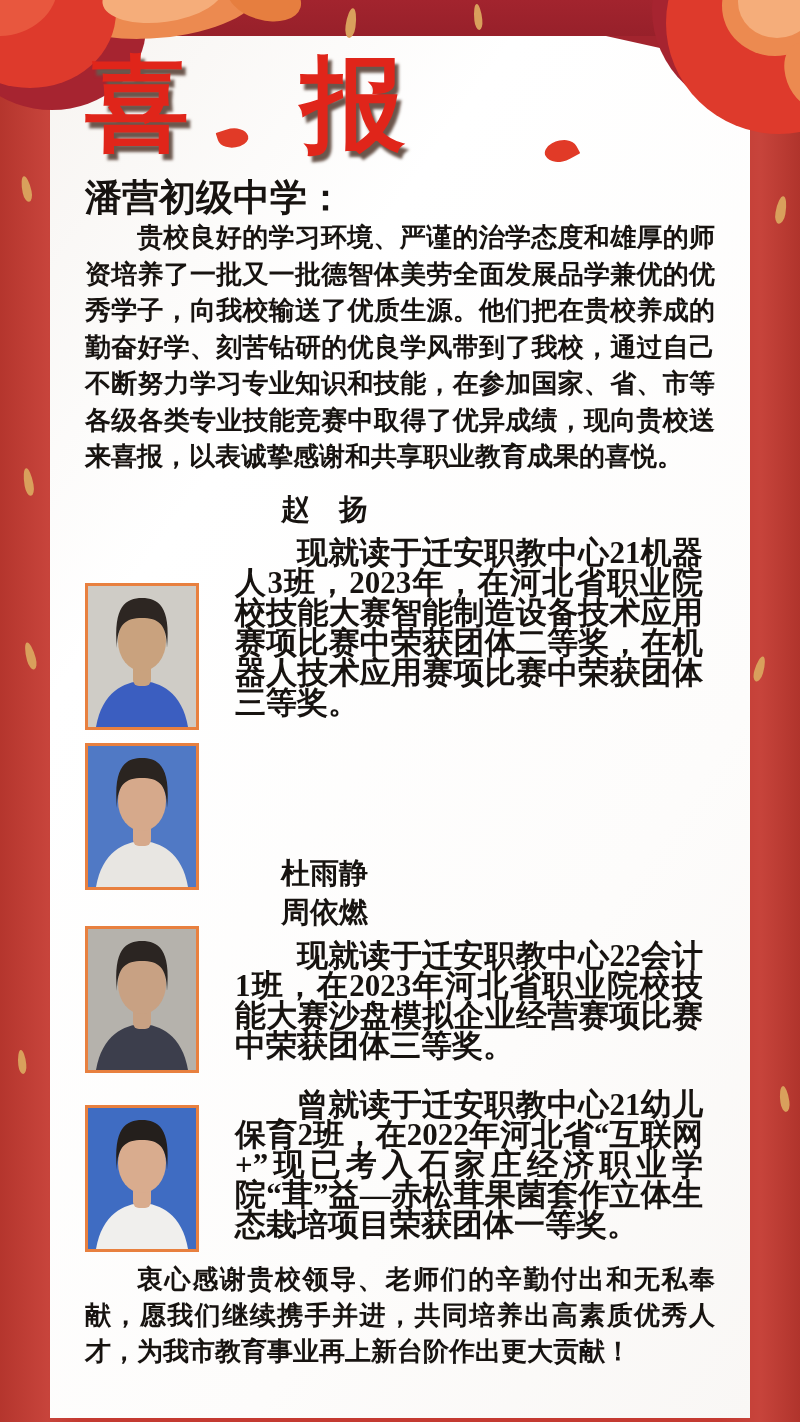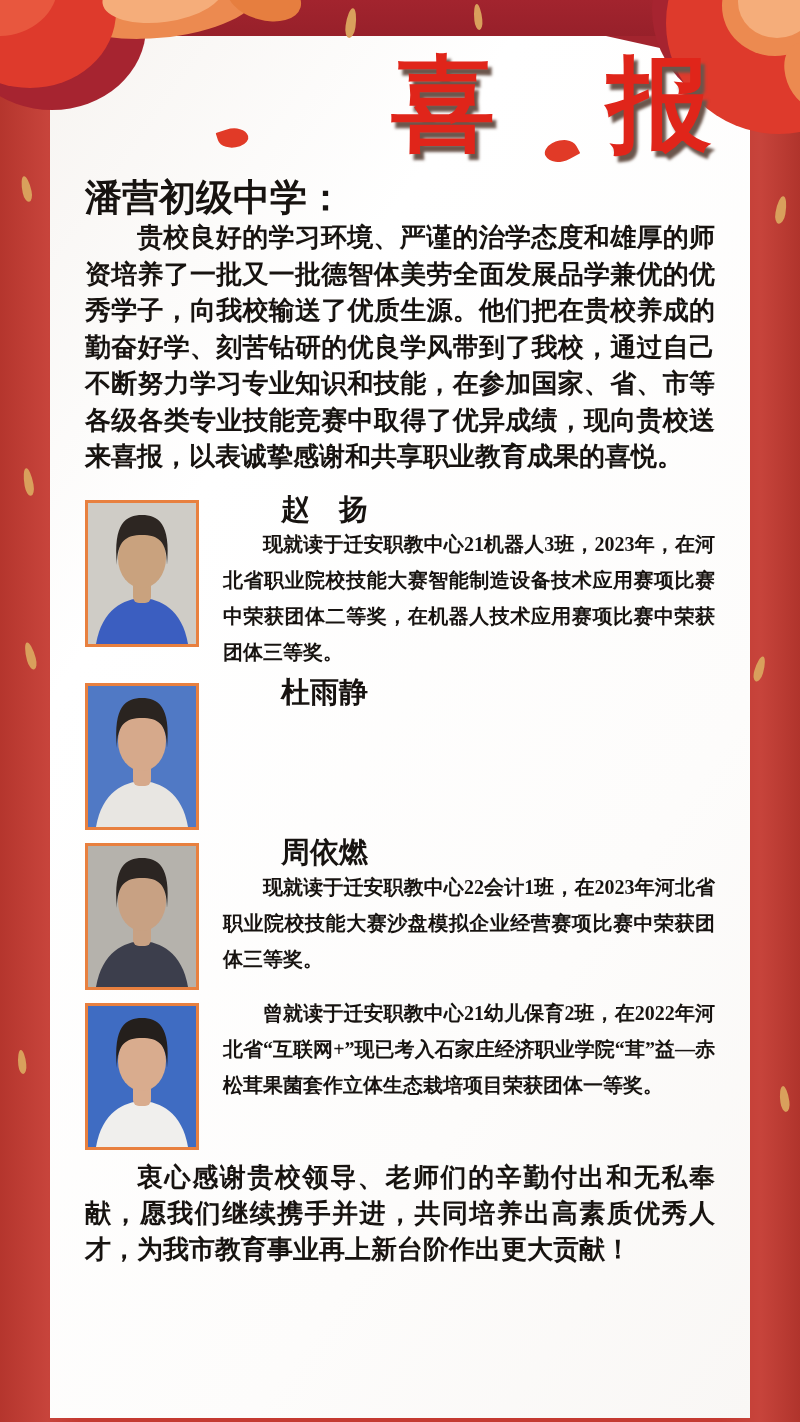--- a/index.html
+++ b/index.html
@@ -41,35 +41,35 @@
   .g2{left:474px;top:4px;width:8px;height:26px;transform:rotate(-6deg);}
   .g3{left:22px;top:176px;width:9px;height:26px;transform:rotate(-12deg);}
   .g4{left:24px;top:468px;width:9px;height:28px;transform:rotate(-10deg);}
   .g5{left:26px;top:642px;width:9px;height:28px;transform:rotate(-15deg);}
   .g6{left:776px;top:196px;width:10px;height:28px;transform:rotate(10deg);}
   .g7{left:755px;top:656px;width:9px;height:26px;transform:rotate(16deg);}
   .g8{left:780px;top:1086px;width:9px;height:26px;transform:rotate(-8deg);}
   .g9{left:18px;top:1050px;width:8px;height:24px;transform:rotate(-6deg);}
 
   .content{position:absolute;left:85px;top:38px;width:630px;z-index:4;color:var(--text_black,#171310);}
-  .title{margin:8px 0 0 0;text-align:right;font-weight:bold;
+  .title{margin:8px 0 0 0;text-align:left;font-weight:bold;
     font-size:104px;line-height:118px;letter-spacing:4px;
     color:var(--title_red,#e0251a);
     text-shadow:4px 6px 3px var(--title_shadow,#6b564c);font-family:Liberation Serif, serif;}
   .salutation{margin:14px 0 0 0;font-size:37px;line-height:40px;font-weight:bold;}
   .intro{margin:2px 0 16px 0;font-size:26px;line-height:36.5px;font-weight:bold;
     text-indent:2em;text-align:justify;}
   .students{margin-top:10px;}
-  .student{display:flex;align-items:flex-start;margin-top:5px;}
+  .student{display:flex;align-items:flex-end;margin-top:5px;}
   .photo-frame{flex:0 0 auto;width:108px;height:141px;border:3px solid var(--frame_orange,#e8803f);
     margin-top:8px;background:#fff;}
   .photo-frame svg{display:block;width:100%;height:100%;}
   .stu-body{flex:1;margin-left:24px;min-width:0;}
   .stu-name{margin:0;font-size:29px;line-height:34px;font-weight:bold;text-indent:2em;}
-  .stu-desc{margin:0;font-size:20px;line-height:36px;font-weight:bold;
+  .stu-desc{margin:12px;font-size:31px;line-height:30px;font-weight:bold;
     text-indent:2em;text-align:justify;}
   .closing{margin:10px 0 0 0;font-size:26px;line-height:36px;font-weight:bold;
     text-indent:2em;text-align:justify;}
 </style>
 </head>
 <body>
 
 <div class="poster">
   <div class="frame-sheen"></div>
   <div class="white-panel"></div>

